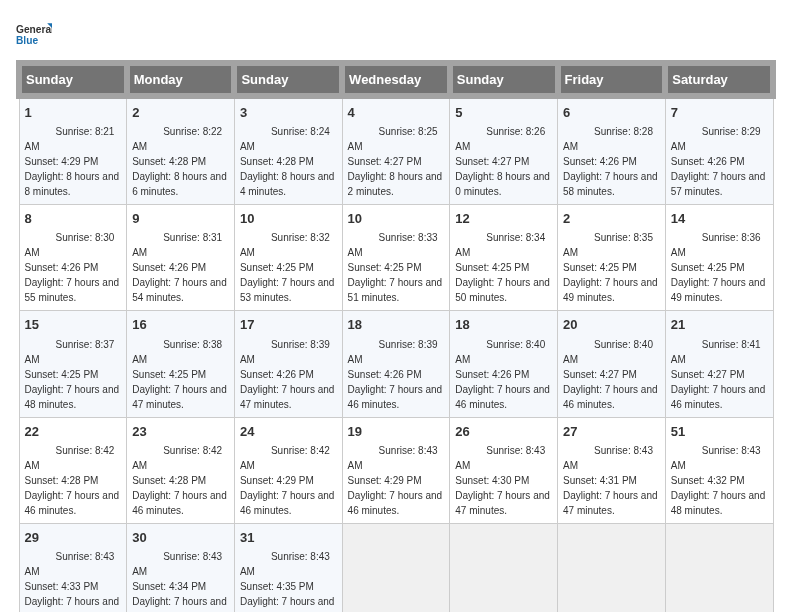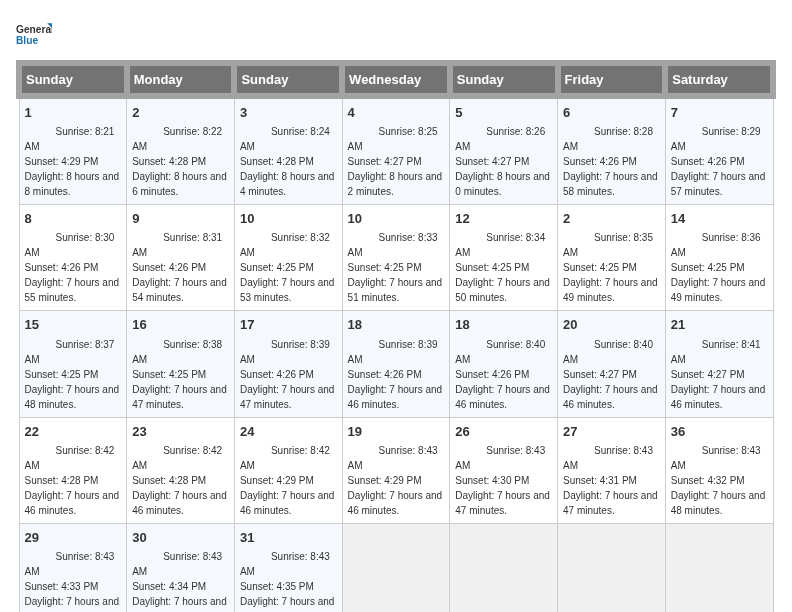--- a/index.html
+++ b/index.html
@@ -136,21 +136,21 @@
         <td><span class="day-num">20</span><span class="day-info">Sunrise: 8:40 AM<br>Sunset: 4:27 PM<br>Daylight: 7 hours and 46 minutes.</span></td>
         <td><span class="day-num">21</span><span class="day-info">Sunrise: 8:41 AM<br>Sunset: 4:27 PM<br>Daylight: 7 hours and 46 minutes.</span></td>
       </tr>
       <tr>
         <td><span class="day-num">22</span><span class="day-info">Sunrise: 8:42 AM<br>Sunset: 4:28 PM<br>Daylight: 7 hours and 46 minutes.</span></td>
         <td><span class="day-num">23</span><span class="day-info">Sunrise: 8:42 AM<br>Sunset: 4:28 PM<br>Daylight: 7 hours and 46 minutes.</span></td>
         <td><span class="day-num">24</span><span class="day-info">Sunrise: 8:42 AM<br>Sunset: 4:29 PM<br>Daylight: 7 hours and 46 minutes.</span></td>
         <td><span class="day-num">19</span><span class="day-info">Sunrise: 8:43 AM<br>Sunset: 4:29 PM<br>Daylight: 7 hours and 46 minutes.</span></td>
         <td><span class="day-num">26</span><span class="day-info">Sunrise: 8:43 AM<br>Sunset: 4:30 PM<br>Daylight: 7 hours and 47 minutes.</span></td>
         <td><span class="day-num">27</span><span class="day-info">Sunrise: 8:43 AM<br>Sunset: 4:31 PM<br>Daylight: 7 hours and 47 minutes.</span></td>
-        <td><span class="day-num">36</span><span class="day-info">Sunrise: 8:43 AM<br>Sunset: 4:32 PM<br>Daylight: 7 hours and 48 minutes.</span></td>
+        <td><span class="day-num">51</span><span class="day-info">Sunrise: 8:43 AM<br>Sunset: 4:32 PM<br>Daylight: 7 hours and 48 minutes.</span></td>
       </tr>
       <tr>
         <td><span class="day-num">29</span><span class="day-info">Sunrise: 8:43 AM<br>Sunset: 4:33 PM<br>Daylight: 7 hours and 49 minutes.</span></td>
         <td><span class="day-num">30</span><span class="day-info">Sunrise: 8:43 AM<br>Sunset: 4:34 PM<br>Daylight: 7 hours and 50 minutes.</span></td>
         <td><span class="day-num">31</span><span class="day-info">Sunrise: 8:43 AM<br>Sunset: 4:35 PM<br>Daylight: 7 hours and 51 minutes.</span></td>
         <td class="empty-cell"></td>
         <td class="empty-cell"></td>
         <td class="empty-cell"></td>
         <td class="empty-cell"></td>
       </tr>

